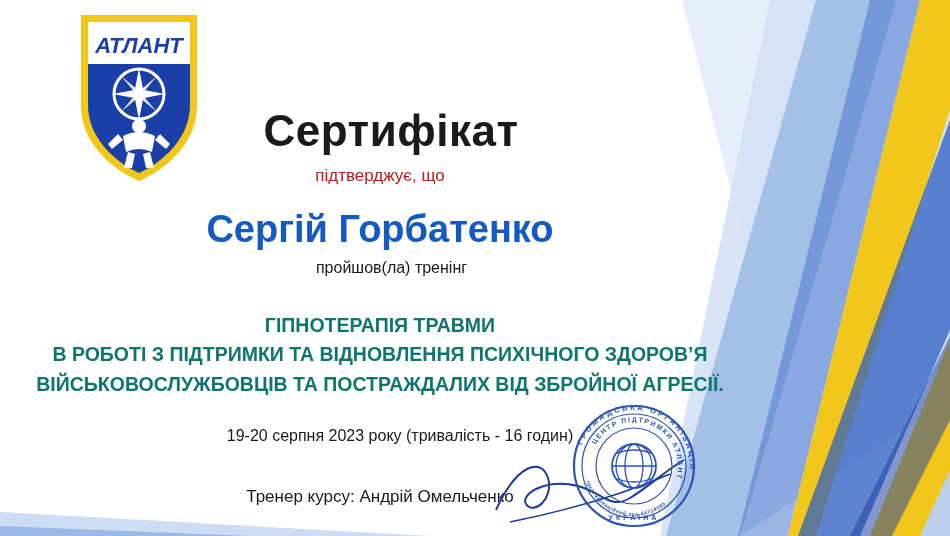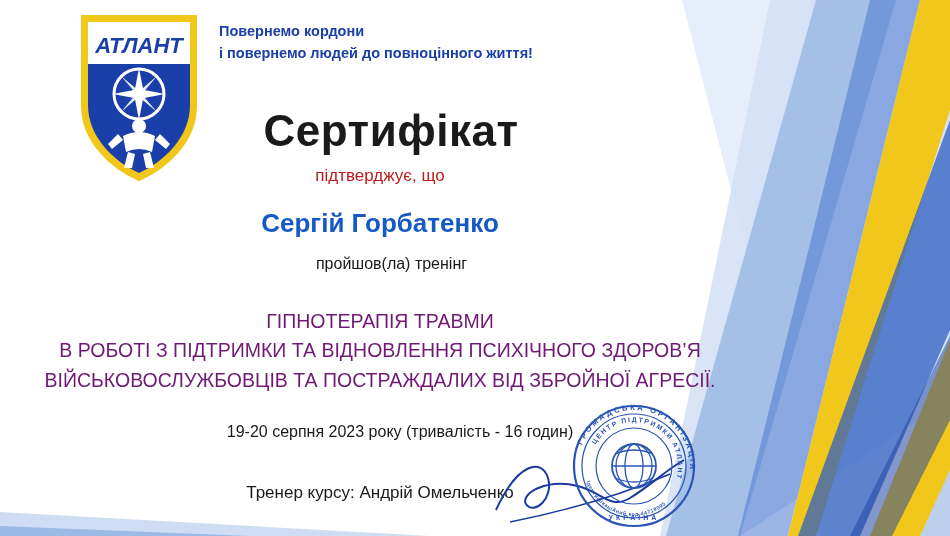--- a/index.html
+++ b/index.html
@@ -79,36 +79,36 @@
     letter-spacing: 0.5px;
     padding-left: 22px;
   }
   .subtitle {
     margin-top: 10px;
     font-size: 17px;
     color: #b91c1c;
   }
   .recipient {
     margin-top: 22px;
-    font-size: 26px;
+    font-size: 38px;
     font-weight: bold;
     color: #1559c4;
   }
   .passed {
-    margin-top: 16px;
+    margin-top: 8px;
     font-size: 16px;
     color: #1a1a1a;
     padding-left: 23px;
   }
   .course {
     margin-top: 34px;
     font-size: 19.5px;
-    color: #701a75;
+    color: #0f766e;
     line-height: 1.5;
-    font-weight: 400;
+    font-weight: 700;
   }
   .course div { white-space: nowrap; }
   .dates {
     margin-top: 28px;
     font-size: 16px;
     color: #1a1a1a;
     padding-left: 40px;
   }
   .trainer {
     margin-top: 42px;
@@ -182,24 +182,20 @@
         <circle cx="61" cy="116" r="7"></circle>
         <path d="M45 126 Q61 118 77 126 L74 142 Q61 136 48 142 Z"></path>
         <path d="M40 124 L30 134 L34 139 L45 130 Z"></path>
         <path d="M82 124 L92 134 L88 139 L77 130 Z"></path>
         <path d="M50 142 L46 158 L54 158 L57 144 Z"></path>
         <path d="M72 142 L76 158 L68 158 L65 144 Z"></path>
       </g>
     </svg>
   </div>
 
-  <div class="slogan">
-    <div>Повернемо кордони</div>
-    <div>і повернемо людей до повноцінного життя!</div>
-  </div>
 
   <div class="center-block">
     <div class="title">Сертифікат</div>
     <div class="subtitle">підтверджує, що</div>
     <div class="recipient">Сергій Горбатенко</div>
     <div class="passed">пройшов(ла)  тренінг</div>
 
     <div class="course">
       <div>ГІПНОТЕРАПІЯ ТРАВМИ</div>
       <div>В РОБОТІ З ПІДТРИМКИ ТА ВІДНОВЛЕННЯ ПСИХІЧНОГО ЗДОРОВ’Я</div>

